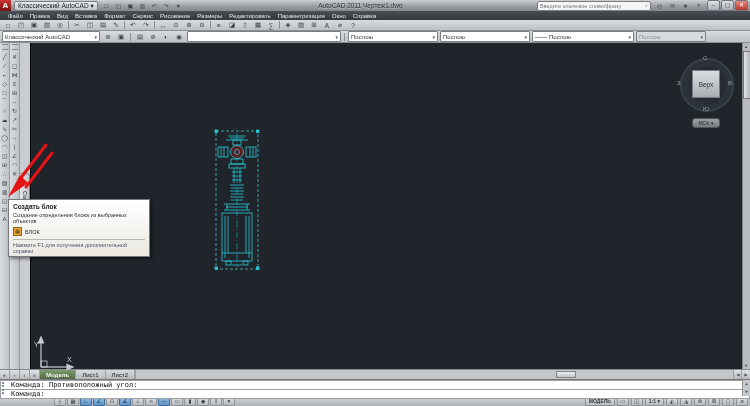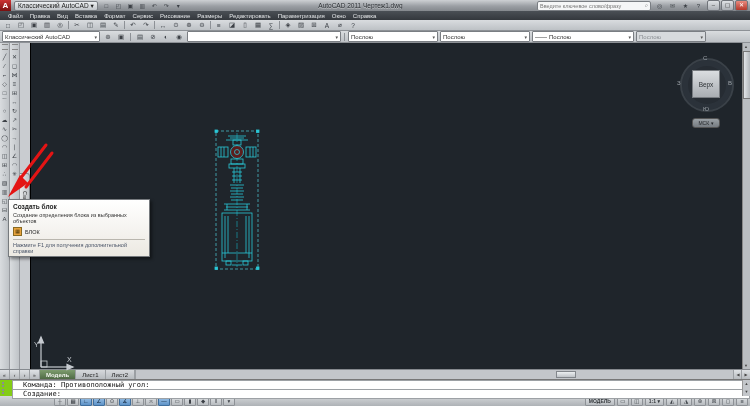--- a/index.html
+++ b/index.html
@@ -104,21 +104,21 @@
     border-right:1px solid #9b9fa3;background:linear-gradient(#d6d9dc,#b7bbbf);}
   .tab.active{background:linear-gradient(#7d9c6e,#4f6b45);color:#f2f5ef;font-weight:bold;}
   .hscroll{flex:1;position:relative;background:#c3c6ca;border-left:1px solid #9b9fa3;}
   .hthumb{position:absolute;top:1px;bottom:1px;left:420px;width:18px;
     background:linear-gradient(#eceff1,#bfc3c7);border:1px solid #82868b;}
   .hs-arrow{position:absolute;top:0;bottom:0;width:8px;font-size:4px;color:#444;
     display:flex;align-items:center;justify-content:center;background:linear-gradient(#dfe2e5,#b7bbbf);border-left:1px solid #9b9fa3;}
 
   
   .cmdwin{height:16px;background:#84cc16;border-top:1px solid #777;flex:0 0 auto;
-    display:flex;flex-direction:column;position:relative;padding-left:12px;}
+    display:flex;flex-direction:column;position:relative;}
   .cmdline{flex:1;background:#fff;border:1px solid #9da1a5;border-bottom:none;
     font-family:"DejaVu Sans Mono",monospace;font-size:7px;color:#111;
     display:flex;align-items:center;padding-left:10px;white-space:nowrap;}
   .cmdline.prompt{border-bottom:1px solid #9da1a5;}
   .cmd-grip{position:absolute;left:2px;top:2px;bottom:2px;width:4px;
     border-left:2px dotted #8a8e92;}
   .cmd-scroll{position:absolute;right:0;top:0;bottom:0;width:7px;background:#c3c6ca;
     border-left:1px solid #999;font-size:4px;color:#444;text-align:center;line-height:8px;}
 
   
@@ -427,21 +427,21 @@
       </div>
     <div class="hscroll">
       <div class="hthumb"></div>
       <div class="hs-arrow" style="right:8px">◀</div>
       <div class="hs-arrow" style="right:0">▶</div>
     </div>
   </div>
 
   <div class="cmdwin">
     <div class="cmdline">Команда: Противоположный угол:</div>
-    <div class="cmdline prompt">Создание:</div>
+    <div class="cmdline prompt">Команда:</div>
     <div class="cmd-grip"></div>
     <div class="cmd-scroll">▲<br>▼</div>
   </div>
 
   <div class="statusbar">
     <div class="st-left-gap"></div>
     <div class="st-toggles" id="st-toggles">
         <div class="st-btn">┼</div>
         <div class="st-btn">▦</div>
         <div class="st-btn active">∟</div>

